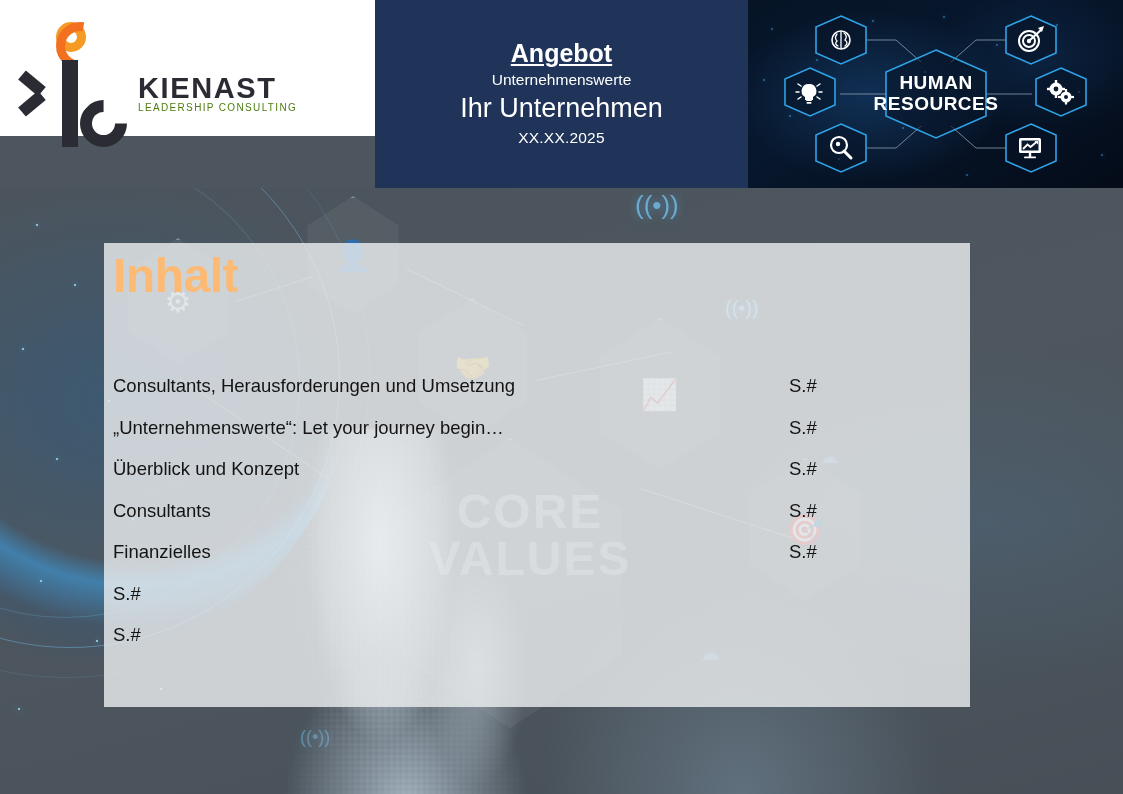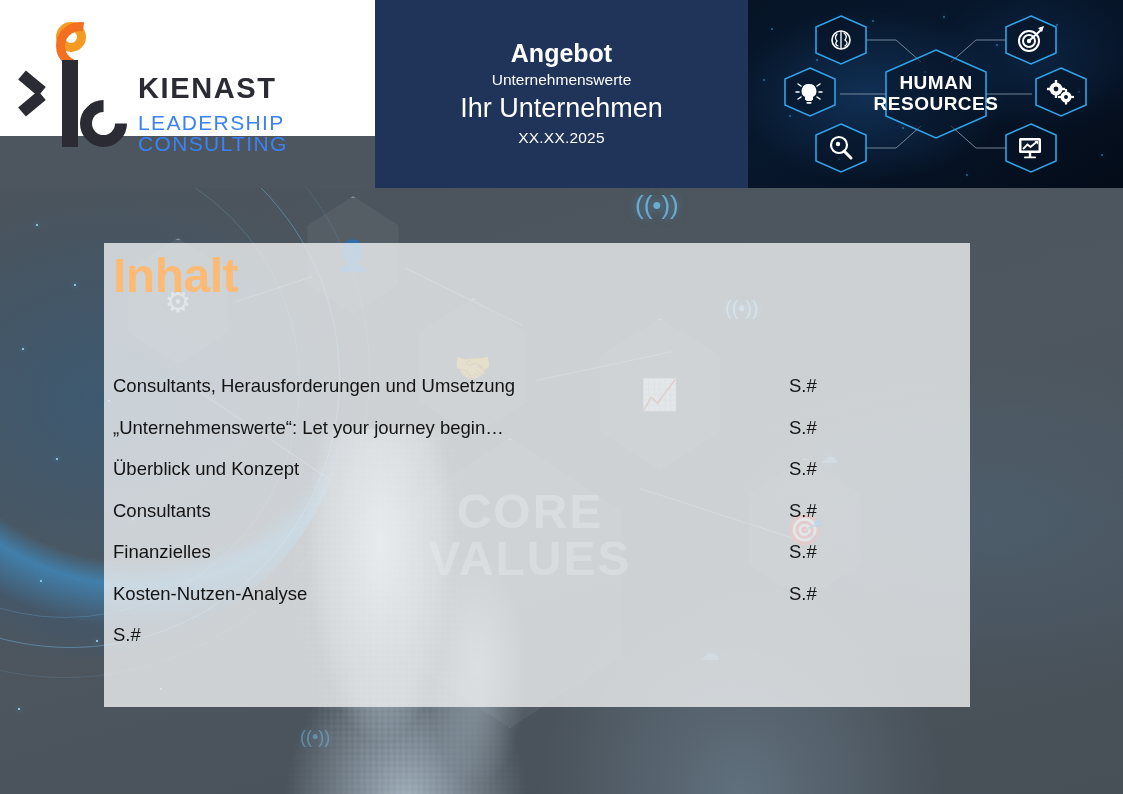--- a/index.html
+++ b/index.html
@@ -51,30 +51,30 @@
     border:12px solid #2b2b33; border-radius:50%;
     border-right-color:transparent;
     transform:rotate(-45deg);
   }
 
   .logo-text { position:absolute; left:118px; top:52px; }
   .logo-name {
     font-size:29px; font-weight:bold; letter-spacing:1.6px; color:#2b2b33; line-height:1;
   }
   .logo-sub {
-    margin-top:9px; font-size:21px; letter-spacing:1.35px; color:#3b82f6; line-height:1;
+    font-size:10px; letter-spacing:1.35px; color:#4d7c0f; line-height:1;
   }
 
   
   .hdr-title {
     width:373px; flex:0 0 373px; height:188px; background:#1f3458;
     color:#ffffff; text-align:center;
     display:flex; flex-direction:column; align-items:center; justify-content:center;
   }
-  .t-main   { font-size:25px; font-weight:bold; line-height:1.22; }
+  .t-main   { font-size:25px; font-weight:bold; line-height:1.22;text-decoration:underline; }
   .t-sub    { font-size:15.5px; font-weight:normal; line-height:1.45; }
   .t-company{ font-size:27px; font-weight:normal; line-height:1.3; }
   .t-date   { font-size:15.5px; font-weight:normal; line-height:1.5; letter-spacing:.2px; }
 
   
   .hdr-img {
     flex:1 1 auto; height:198px; position:relative; overflow:hidden;
     background:
       radial-gradient(ellipse 60% 70% at 32% 48%, rgba(18,52,92,.85) 0%, rgba(6,16,32,0) 62%),
       radial-gradient(ellipse 48% 60% at 78% 30%, rgba(13,40,74,.7) 0%, rgba(5,12,26,0) 60%),
@@ -404,21 +404,20 @@
         <span class="toc-label">Consultants</span>
         <span class="toc-page">S.#</span>
       </div>
 
       <div class="toc-row">
         <span class="toc-label">Finanzielles</span>
         <span class="toc-page">S.#</span>
       </div>
 
       <div class="toc-row">
-        <span class="toc-label">Kosten-Nutzen-Analyse</span>
         <span class="toc-page">S.#</span>
       </div>
 
       <div class="toc-row">
         <span class="toc-page">S.#</span>
       </div>
 
     </div>
   </div>
 

